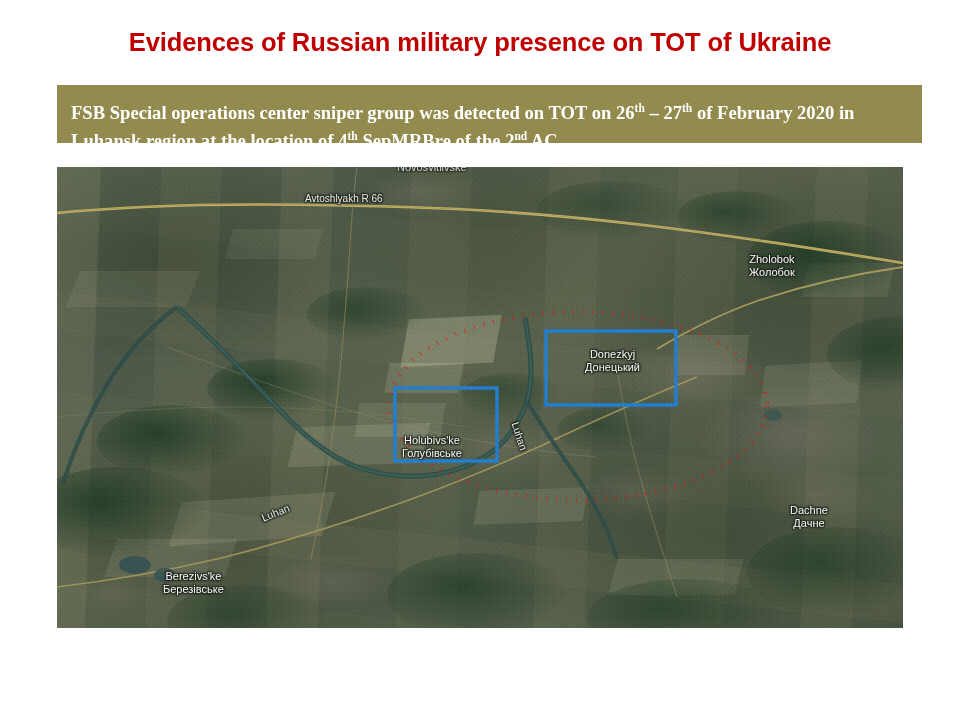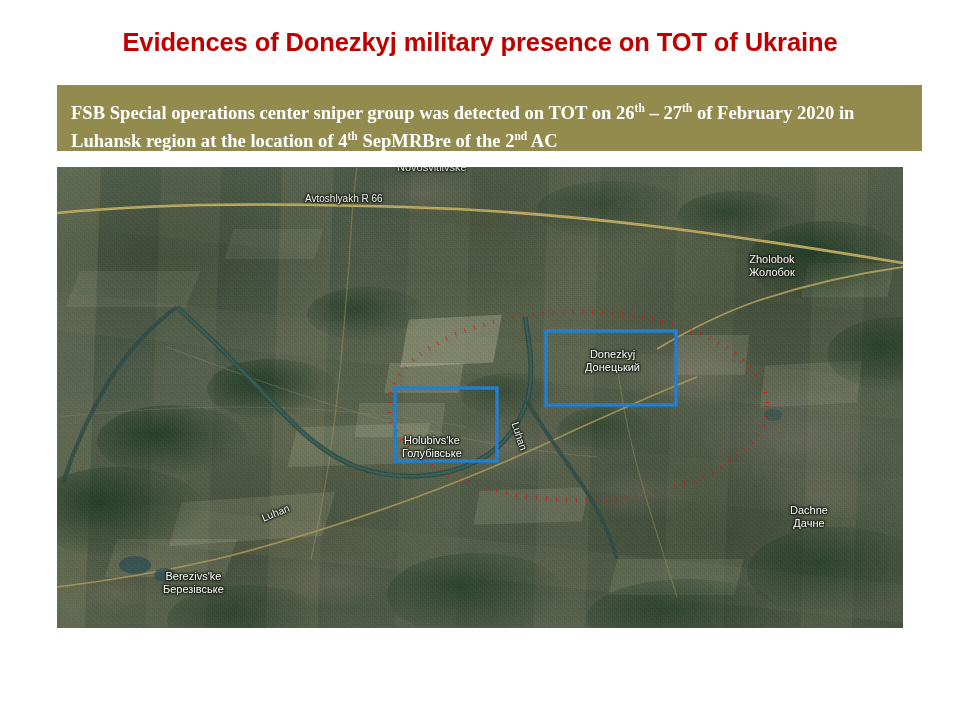--- a/index.html
+++ b/index.html
@@ -29,21 +29,21 @@
     letter-spacing: -0.1px;
     white-space: nowrap;
   }
 
   
   #caption-box {
     position: absolute;
     left: 57px;
     top: 85px;
     width: 865px;
-    height: 66px;
+    height: 58px;
     background: #938b4e;
     box-sizing: border-box;
     padding: 14px 18px 0 14px;
   }
   #caption-text {
     color: #ffffff;
     font-family: "Liberation Serif", serif;
     font-weight: bold;
     font-size: 18.6px;
     line-height: 28px;
@@ -155,21 +155,21 @@
   }
   .map-label.river {
     font-size: 10.5px;
     color: #eef2f3;
   }
   .map-label.faint { opacity: .78; }
 </style>
 </head>
 <body>
 
-<div id="slide-title">Evidences of Donezkyj military presence on TOT of Ukraine</div>
+<div id="slide-title">Evidences of Russian military presence on TOT of Ukraine</div>
 
 <div id="caption-box">
   <div id="caption-text">
     <span>FSB Special operations center sniper group was detected on TOT on 26</span><sup>th</sup><span> – 27</span><sup>th</sup><span>  of</span>
     <span>February 2020 in Luhansk region at the location of 4</span><sup>th</sup><span> SepMRBre of the 2</span><sup>nd</sup><span> AC</span>
   </div>
 </div>
 
 <div id="map-frame">
   <div id="map-canvas">

